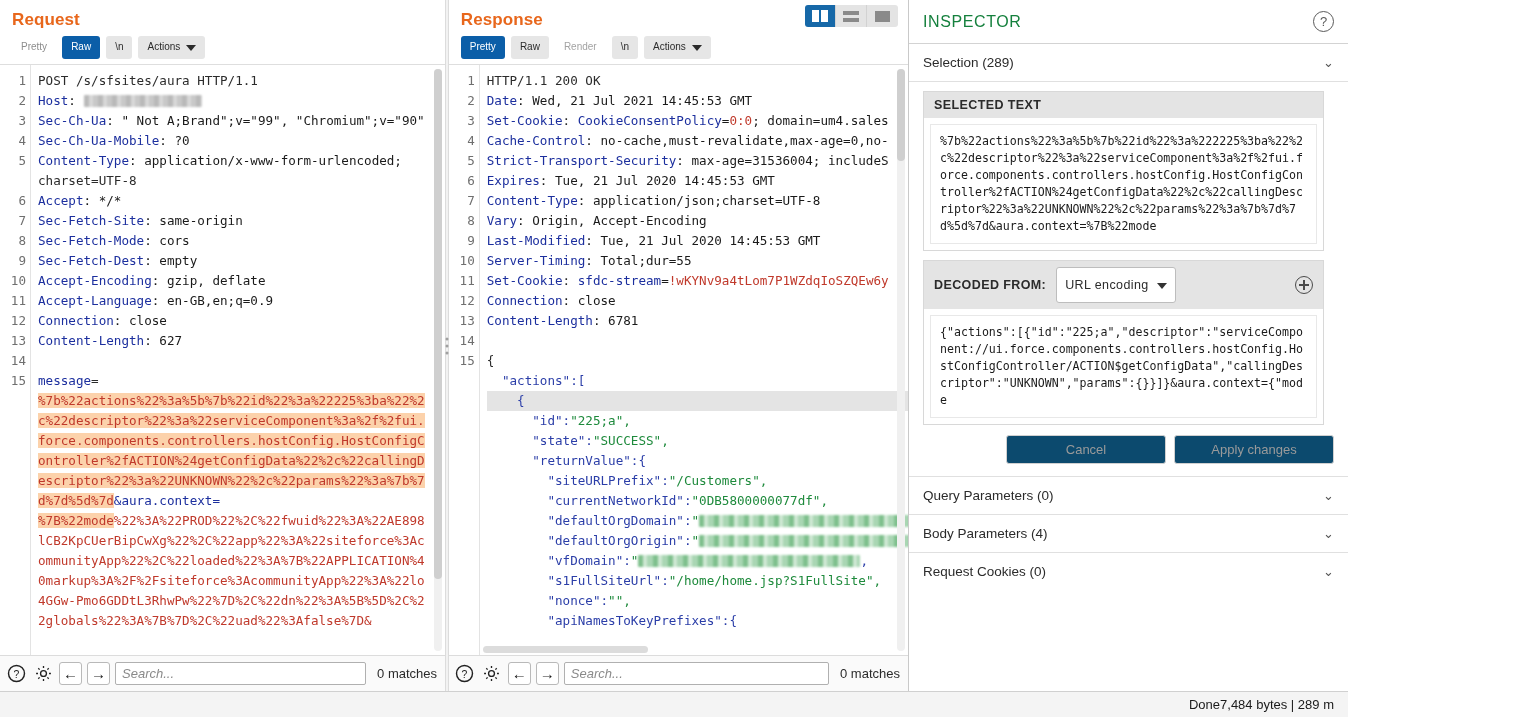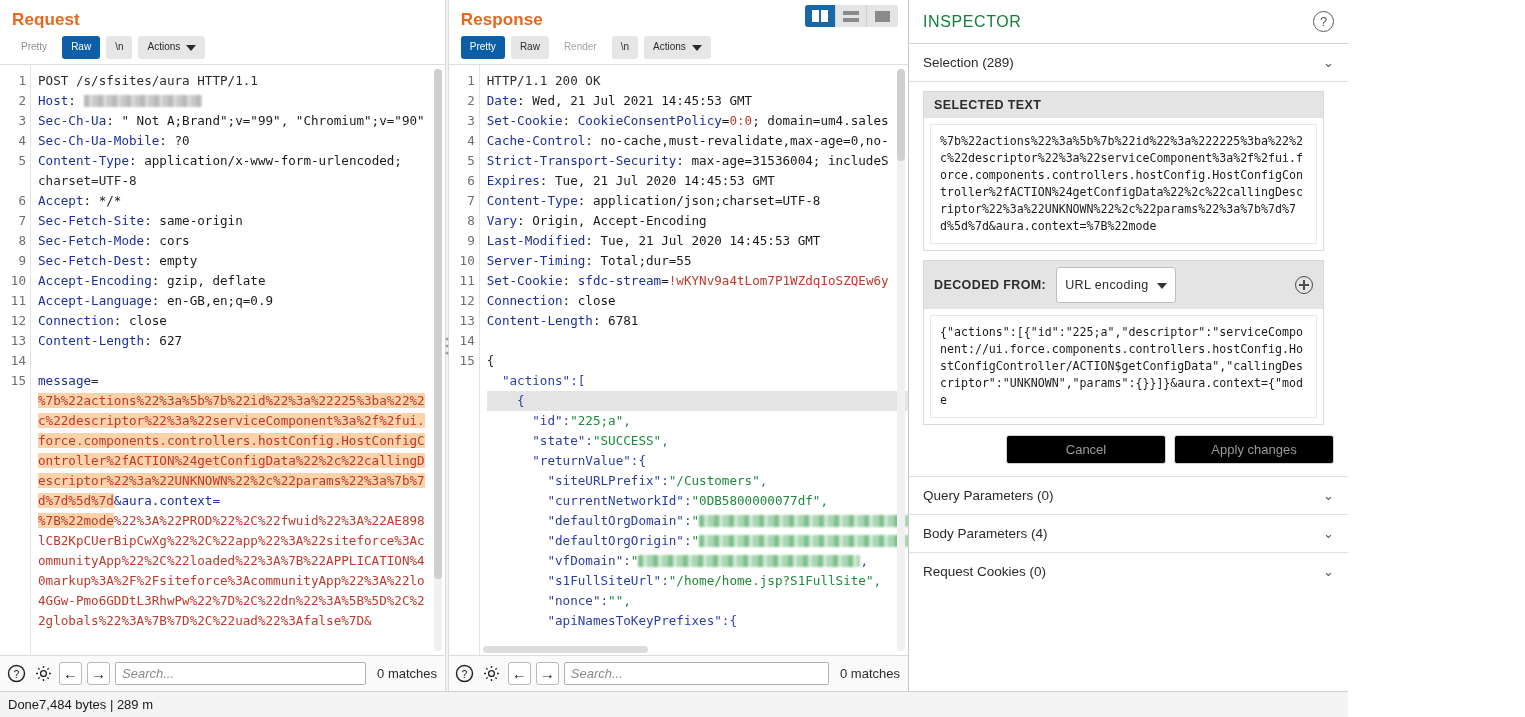--- a/index.html
+++ b/index.html
@@ -122,28 +122,28 @@
   .mono-box { font-family: "DejaVu Sans Mono", monospace; font-size: 11.6px; line-height: 17px;
               padding: 8px 9px; color: #1a1a1a; word-break: break-all; background:#fff; margin: 6px; border:1px solid #e8e8e8;}
   .mini-select { background: #fff; border: 1px solid #bdbdbd; border-radius: 3px; padding: 10px 8px;
                  font-size: 12.5px; display:flex; align-items:center; gap:8px; font-weight: normal; cursor:pointer; }
   .plus { margin-left: auto; width: 18px; height: 18px; border-radius: 50%; border: 1.5px solid #4a4a4a;
           position: relative; cursor: pointer; }
   .plus:before, .plus:after { content:""; position:absolute; background:#4a4a4a; }
   .plus:before { left: 3px; right: 3px; top: 7.2px; height: 1.6px; }
   .plus:after { top: 3px; bottom: 3px; left: 7.2px; width: 1.6px; }
   .btn-row { display:flex; gap: 8px; justify-content: flex-end; padding: 10px 14px 12px; }
-  .gbtn { border: 1px solid #d0d0d0; background: #000000; color: #9a9a9a; border-radius: 3px;
+  .gbtn { border: 1px solid #d0d0d0; background: #0c4a6e; color: #9a9a9a; border-radius: 3px;
           padding: 6px 22px; font-size: 13px; font-family: "Liberation Sans", sans-serif; cursor: pointer; }
   .gbtn.wide { min-width: 160px; }
   .gbtn.cancel { min-width: 160px; }
 
   
   .statusbar { height: 26px; flex: 0 0 26px; border-top: 1px solid #d0d0d0; background: #f4f4f4;
-               display:flex; align-items:center; justify-content: flex-start; padding: 0 14px 0 8px; font-size: 13px; }
+               display:flex; align-items:center; justify-content: flex-end; padding: 0 14px 0 8px; font-size: 13px; }
   .sb-right { color: #1a1a1a; }
   .sb-left { color: #1a1a1a; }
 </style>
 </head>
 <body>
 
 <div class="app">
   <div class="panes">
 
     <div class="pane pane-request">

